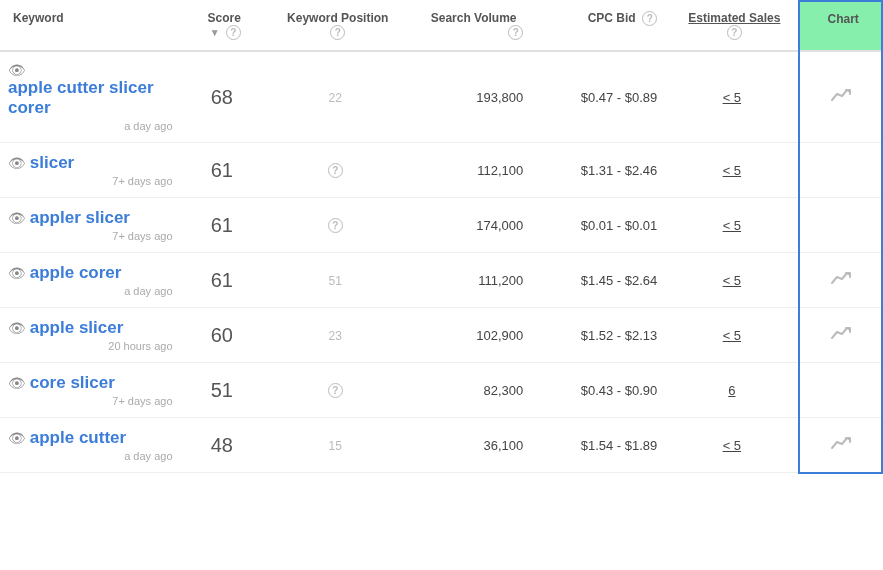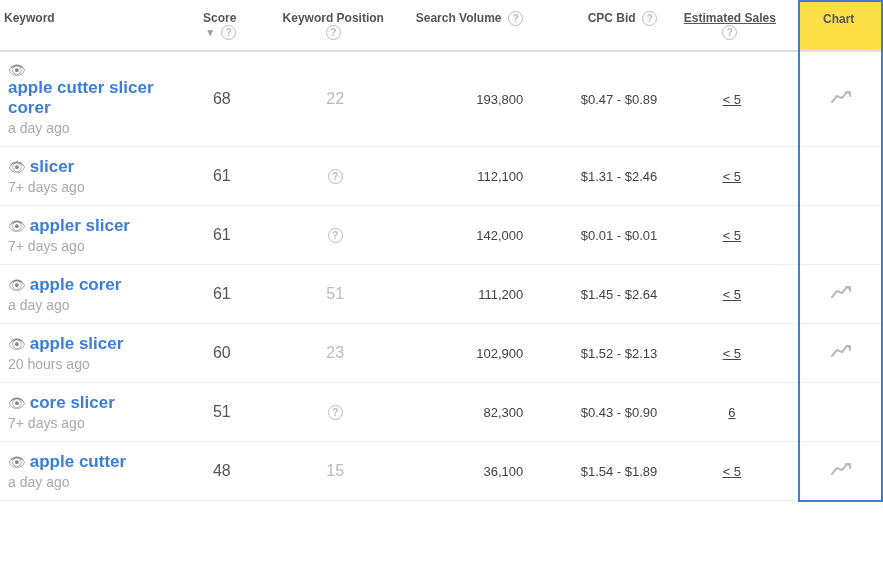--- a/index.html
+++ b/index.html
@@ -17,21 +17,21 @@
     }
     table {
       width: 100%;
       border-collapse: collapse;
     }
     thead tr {
       border-bottom: 2px solid #e0e0e0;
     }
     th {
       text-align: left;
-      padding: 10px 8px 10px 4px;
+      padding: 10px 8px 10px 13px;
       font-weight: 600;
       font-size: 12px;
       color: #555;
       vertical-align: top;
     }
     th .sub {
       display: block;
       color: #aaa;
       font-weight: 400;
       font-size: 11px;
@@ -56,38 +56,39 @@
     .col-est-sales { width: 130px; text-align: center; text-decoration: underline; }
     .col-chart { width: 80px; text-align: center; }
 
     .keyword-name {
       font-weight: 600;
       color: #3b7dd8;
       font-size: 17px;
     }
     .keyword-time {
       display: block;
-      font-size: 14px;
+      font-size: 11px;
       color: #aaa;
       margin-top: 2px;
+      text-align: right;
     }
     .binoculars-icon {
       display: inline-block;
       margin-right: 4px;
       font-size: 13px;
     }
     .kw-row td:nth-child(1) {
       color: #3b7dd8;
     }
     .score-val {
-      font-size: 16px;
+      font-size: 20px;
       color: #555;
     }
     .pos-val {
-      font-size: 16px;
+      font-size: 12px;
       color: #bbb;
       margin-top: 16px;
     }
     .question-icon {
       display: inline-block;
       width: 15px;
       height: 15px;
       border-radius: 50%;
       border: 1.5px solid #bbb;
       color: #bbb;
@@ -100,21 +101,21 @@
     .chart-icon {
       display: inline-block;
       color: #bbb;
       font-size: 16px;
       cursor: pointer;
     }
     
     .chart-col-header {
       border: 2.5px solid #3b7dd8;
       border-bottom: none;
-      background: #fde047;
+      background: #86efac;
     }
     .chart-col-cell {
       border-left: 2.5px solid #3b7dd8;
       border-right: 2.5px solid #3b7dd8;
     }
     .chart-col-last {
       border-left: 2.5px solid #3b7dd8;
       border-right: 2.5px solid #3b7dd8;
       border-bottom: 2.5px solid #3b7dd8;
     }
@@ -205,21 +206,21 @@
         <tr class="kw-row">
           <td class="col-keyword">
       <span style="display:inline-flex;align-items:center;flex-wrap:wrap;">
         <span class="binoculars-icon" style="color:#888;font-size:14px;margin-right:4px;">👁</span>
               <span class="keyword-name">appler slicer</span>
       </span>
       <span class="keyword-time">7+ days ago</span>
     </td>
           <td class="col-score"><span class="score-val">61</span></td>
           <td class="col-keyword-pos"><span class="question-icon">?</span></td>
-          <td class="col-search-vol"><span>142,000</span></td>
+          <td class="col-search-vol"><span>174,000</span></td>
           <td class="col-cpc"><span>$0.01 - $0.01</span></td>
           <td class="col-est-sales"><span>&lt; 5</span></td>
           <td class="col-chart chart-col-cell"></td>
         </tr>
         <tr class="kw-row">
           <td class="col-keyword">
       <span style="display:inline-flex;align-items:center;flex-wrap:wrap;">
         <span class="binoculars-icon" style="color:#888;font-size:14px;margin-right:4px;">👁</span>
               <span class="keyword-name">apple corer</span>
       </span>

